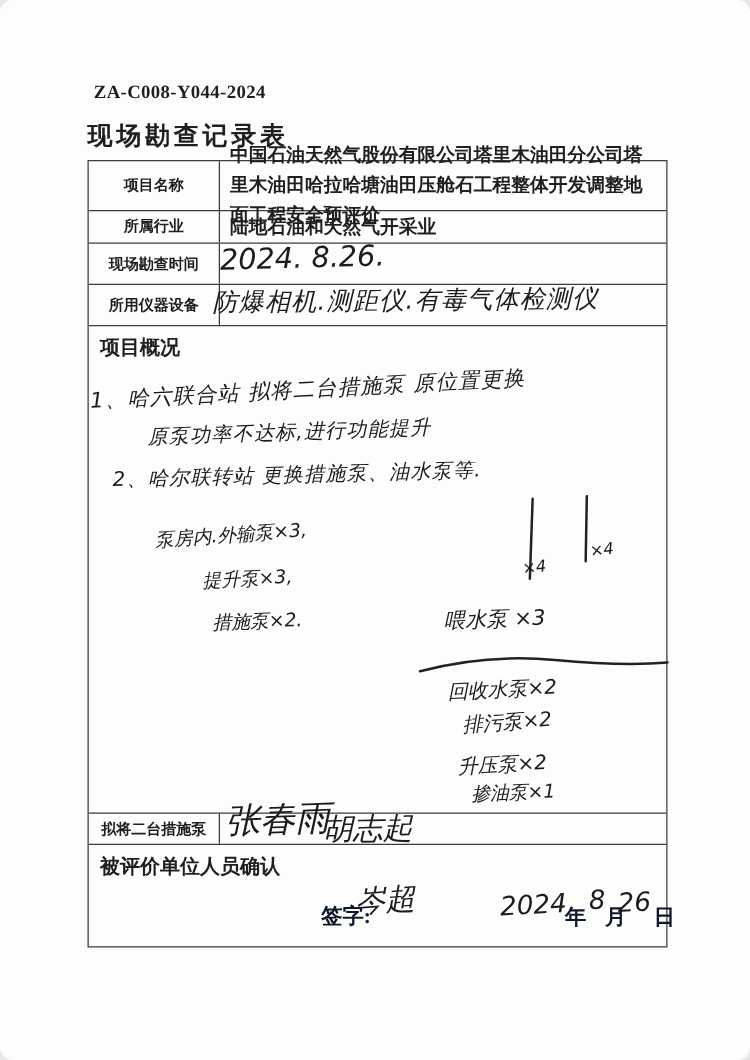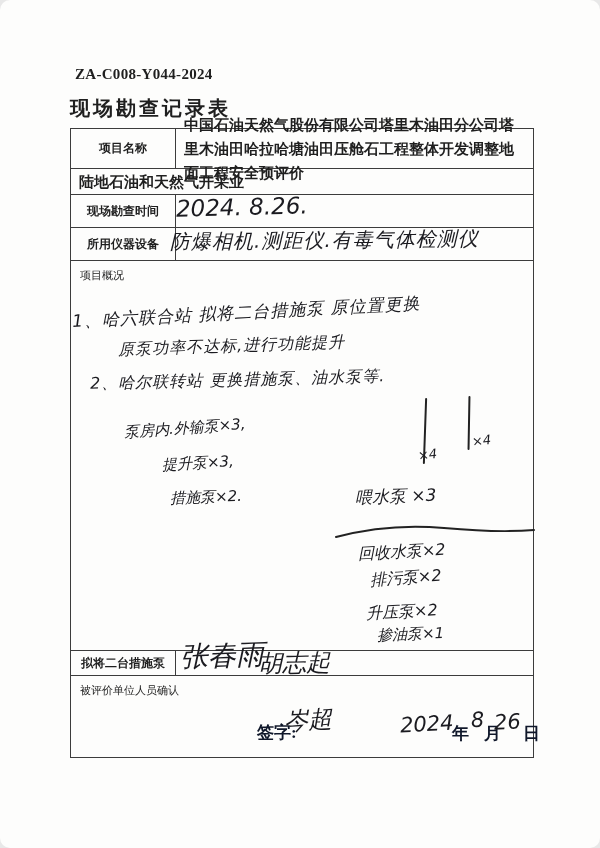--- a/index.html
+++ b/index.html
@@ -34,21 +34,21 @@
   .label-cell{
     width:105px;flex:0 0 105px;
     border-right:1.5px solid #3c3c3c;
     display:flex;align-items:center;justify-content:center;
     font-size:12px;font-weight:bold;text-align:center;line-height:1.2;
   }
   .value-cell{
     flex:1;display:flex;align-items:center;
     padding:2px 8px;font-size:15px;font-weight:600;line-height:1.6;
   }
-  .fullwidth-cell{flex:1;padding:7px 9px;font-size:11px;font-weight:normal;}
+  .fullwidth-cell{flex:1;padding:7px 9px;font-size:16px;font-weight:bold;}
   
   .hw{
     position:absolute;
     font-family:"DejaVu Sans",sans-serif;
     font-style:italic;
     color:#1b1b20;
     white-space:nowrap;
     letter-spacing:0;
     line-height:1;
     z-index:5;
@@ -96,20 +96,21 @@
 
   <div class="doc-number">ZA-C008-Y044-2024</div>
   <div class="form-title">现场勘查记录表</div>
 
   <div class="form-table">
     <div class="row r1">
       <div class="cell label-cell">项目名称</div>
       <div class="cell value-cell">中国石油天然气股份有限公司塔里木油田分公司塔里木油田哈拉哈塘油田压舱石工程整体开发调整地面工程安全预评价</div>
     </div>
     <div class="row r2">
+      <div class="cell label-cell">所属行业</div>
       <div class="cell value-cell">陆地石油和天然气开采业</div>
     </div>
     <div class="row r3">
       <div class="cell label-cell">现场勘查时间</div>
       <div class="cell value-cell"></div>
     </div>
     <div class="row r4">
       <div class="cell label-cell">所用仪器设备</div>
       <div class="cell value-cell"></div>
     </div>

